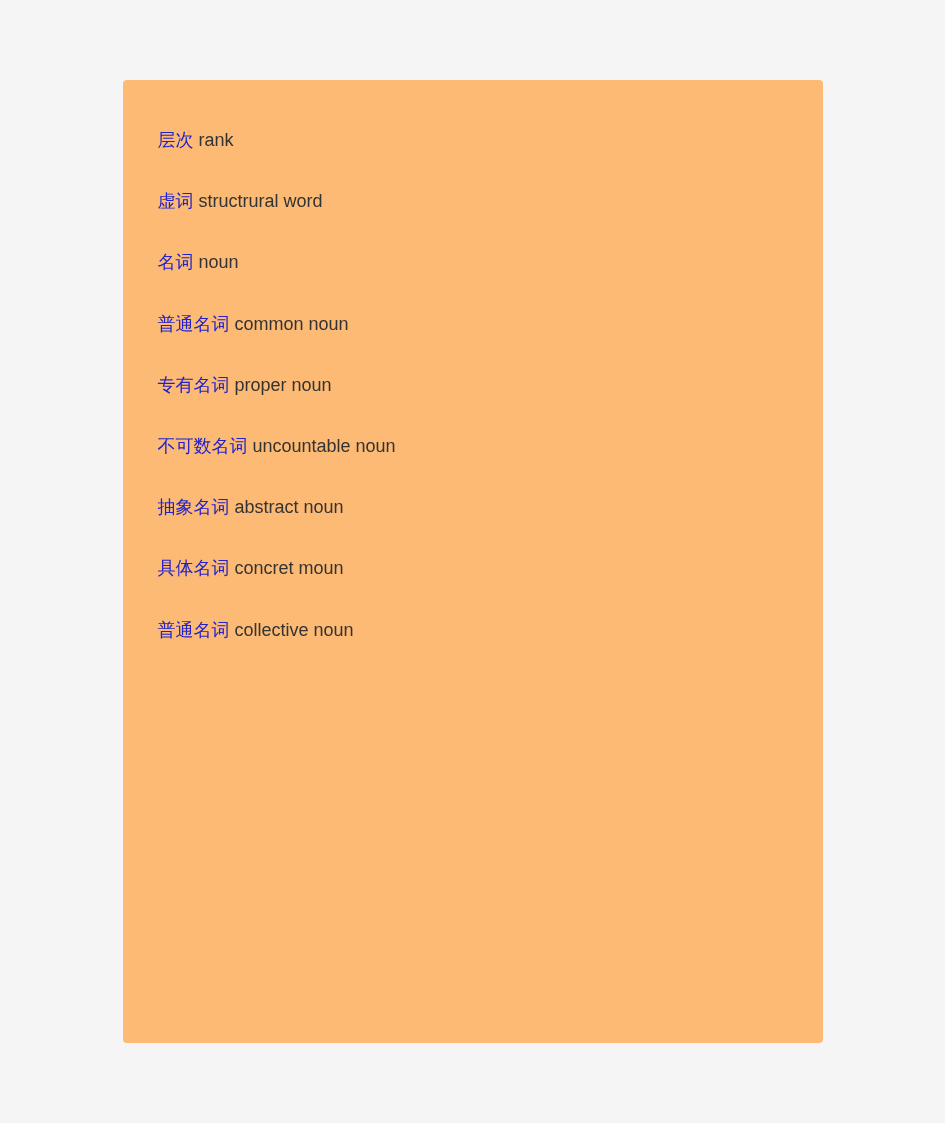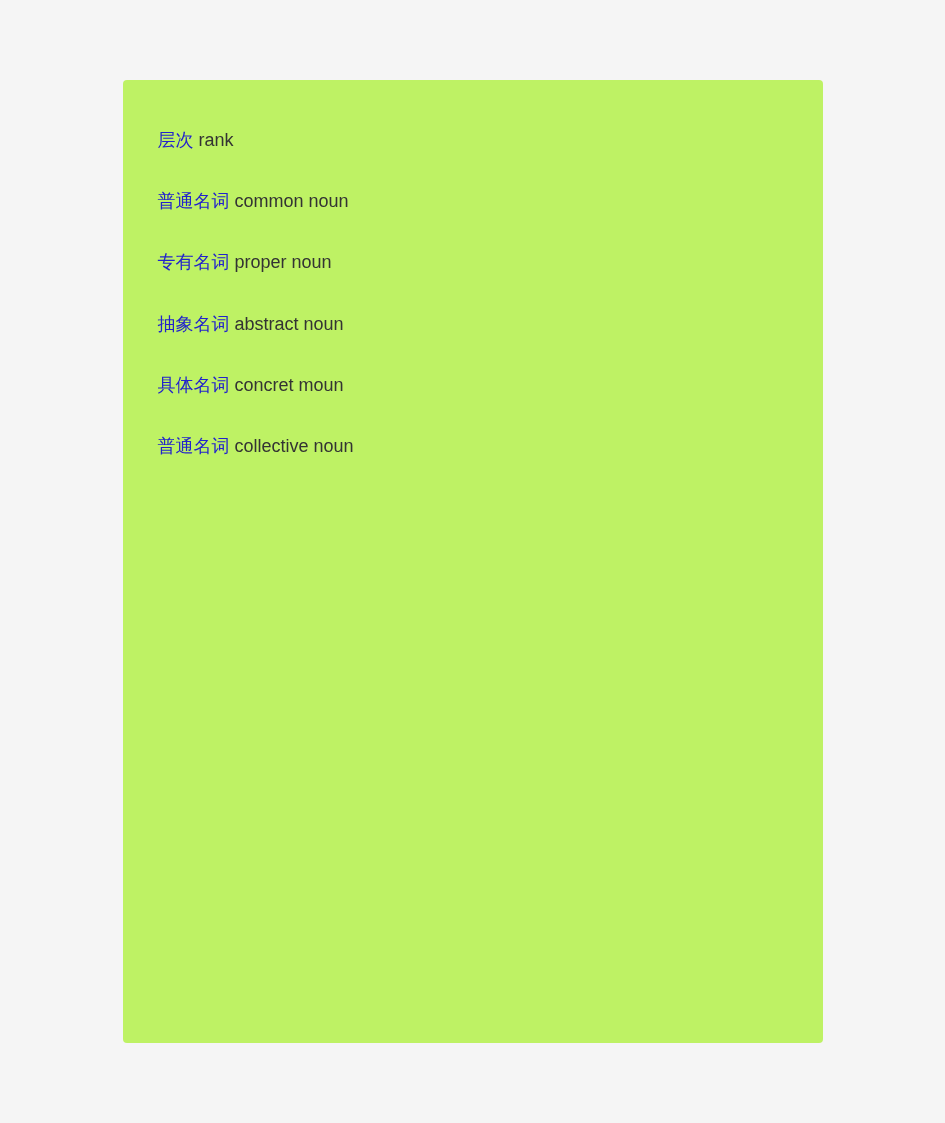--- a/index.html
+++ b/index.html
@@ -12,21 +12,21 @@
       background-color: #f5f5f5;
       font-family: Arial, sans-serif;
       width: 945px;
       min-height: 1123px;
       display: flex;
       justify-content: center;
       padding: 80px 0;
     }
 
     .card {
-      background-color: #bef264;
+      background-color: #fdba74;
       width: 700px;
       padding: 30px 35px;
       border-radius: 4px;
     }
 
     .term-item {
       padding: 18px 0;
       line-height: 1.4;
     }
 
@@ -43,18 +43,21 @@
     .english {
       color: #333333;
     }
   </style>
 </head>
 <body>
 
 <div class="card">
 
 <div class="term-item"><a href="#"><span class="chinese">层次</span><span class="english">  rank</span></a></div>
+    <div class="term-item"><a href="#"><span class="chinese">虚词</span><span class="english">  structrural word</span></a></div>
+    <div class="term-item"><a href="#"><span class="chinese">名词</span><span class="english">  noun</span></a></div>
     <div class="term-item"><a href="#"><span class="chinese">普通名词</span><span class="english">  common noun</span></a></div>
     <div class="term-item"><a href="#"><span class="chinese">专有名词</span><span class="english">  proper noun</span></a></div>
+    <div class="term-item"><a href="#"><span class="chinese">不可数名词</span><span class="english">  uncountable noun</span></a></div>
     <div class="term-item"><a href="#"><span class="chinese">抽象名词</span><span class="english">  abstract noun</span></a></div>
     <div class="term-item"><a href="#"><span class="chinese">具体名词</span><span class="english">  concret moun</span></a></div>
     <div class="term-item"><a href="#"><span class="chinese">普通名词</span><span class="english">  collective noun</span></a></div>
   </div>
 
 </body></html>

